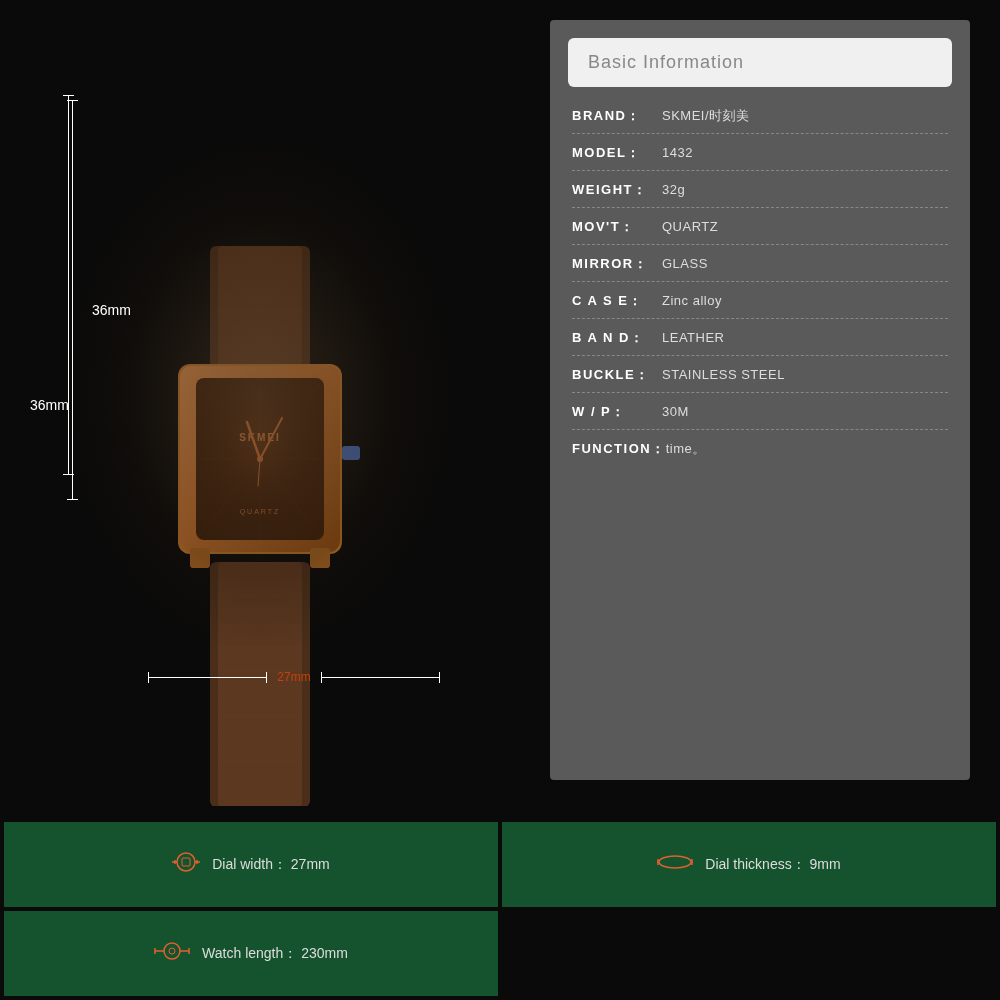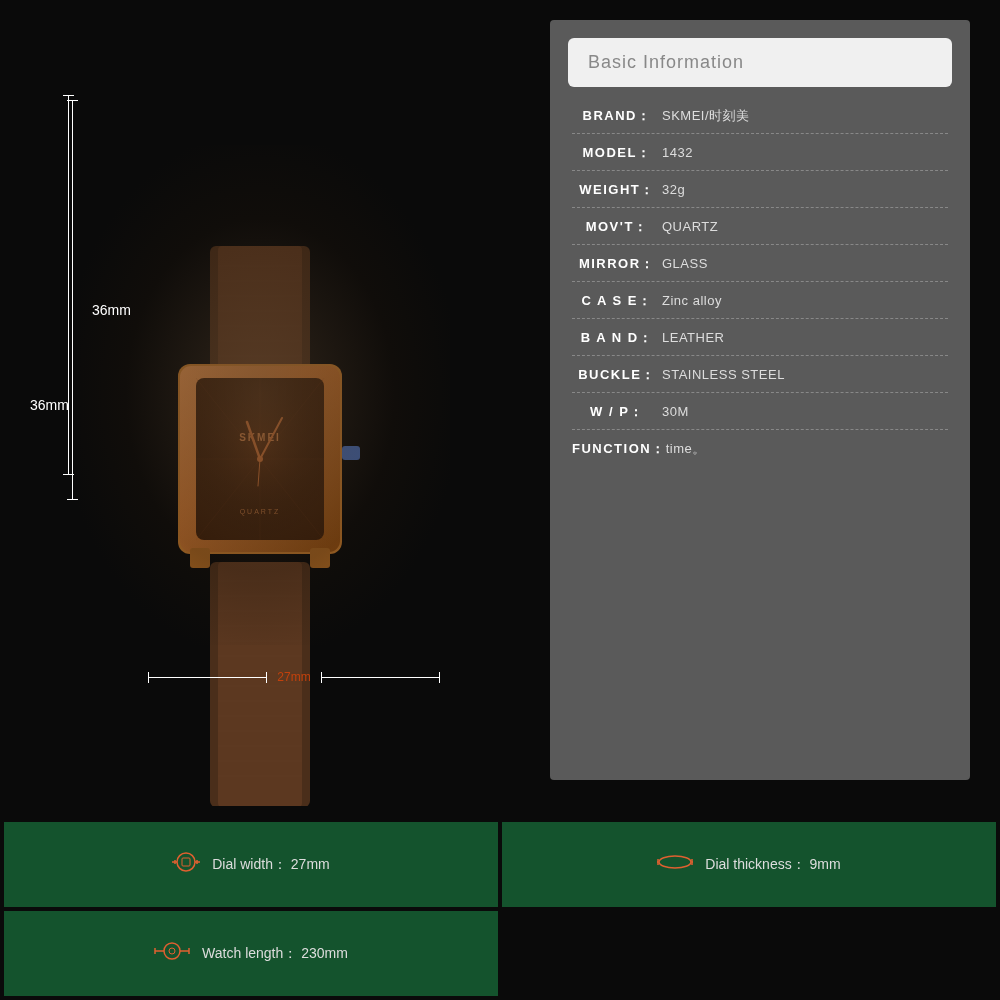--- a/index.html
+++ b/index.html
@@ -114,21 +114,20 @@
 
     .info-rows {
       padding: 10px 22px;
     }
 
     .info-row {
       display: flex;
       align-items: baseline;
       padding: 10px 0 8px 0;
       border-bottom: 1px dashed #888;
-      text-align: center;
     }
     .info-row:last-child {
       border-bottom: none;
     }
 
     .info-key {
       color: white;
       font-weight: 700;
       font-size: 13px;
       letter-spacing: 1.5px;

